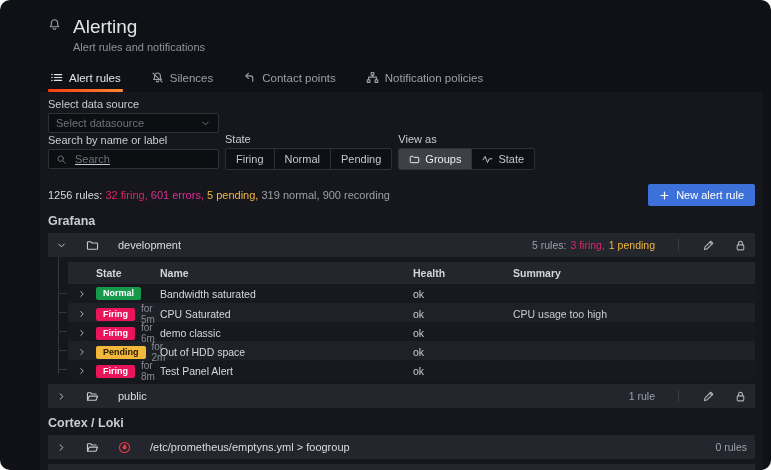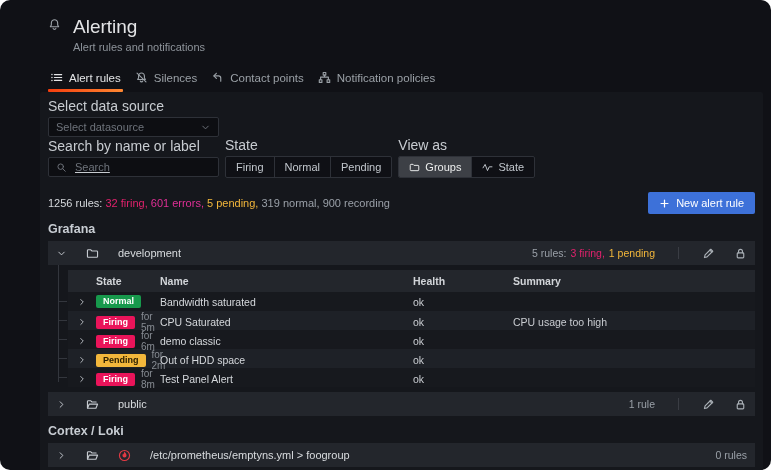--- a/index.html
+++ b/index.html
@@ -6,30 +6,30 @@
   .app{position:relative;width:771px;height:470px;margin:0 auto;background:#101116;border-radius:10px;overflow:hidden;color:#d8d9da;}
   svg.ic{display:inline-block;vertical-align:middle;fill:none;stroke:currentColor;stroke-width:1.4;stroke-linecap:round;stroke-linejoin:round;width:13px;height:13px;flex:none;}
 
   
   .page-head{display:flex;align-items:flex-start;gap:12px;padding:16px 0 0 48px;}
   .bell-ic{width:27px;height:27px;color:#9aa0a6;stroke-width:1.1;margin-top:2px;}
   .page-title{font-size:19px;font-weight:400;color:#e3e4e6;line-height:22px;}
   .page-sub{font-size:11px;color:#8e949b;margin-top:3px;}
 
   
-  .tabbar{display:flex;gap:10px;margin:14px 0 0 48px;}
+  .tabbar{display:flex;gap:26px;margin:14px 0 0 48px;}
   .tab{display:flex;align-items:center;gap:6px;font-size:11.5px;color:#9aa0a6;padding:4px 2px 8px;cursor:pointer;position:relative;}
   .tab .ic{width:13px;height:13px;}
   .tab.active{color:#e3e4e6;font-weight:500;}
   .tab.active::after{content:"";position:absolute;left:0;right:0;bottom:0;height:3px;border-radius:1px;
     background:linear-gradient(90deg,#f53e0e,#ff8833);}
 
   
   .content{margin:0 8px 0 40px;background:#15171c;border-radius:2px;padding:6px 8px 0 8px;height:386px;box-sizing:border-box;}
-  .flabel{font-size:14px;color:#c8ccd1;margin-bottom:3px;}
+  .flabel{font-size:11px;color:#c8ccd1;margin-bottom:3px;}
   .select,.sinput{display:flex;align-items:center;gap:6px;width:171px;height:20px;background:#0d0e12;border:1px solid #2e3138;border-radius:2px;padding:0 7px;box-sizing:border-box;font-size:11px;color:#6e737b;}
   .select{justify-content:space-between;}
   .sinput input{flex:1;background:transparent;border:0;outline:none;color:#c8ccd1;font-size:11px;font-family:inherit;min-width:0;text-decoration:underline;}
   .sinput input::placeholder{color:#6e737b;}
   .frow2{display:flex;align-items:center;gap:6px;}
   .fgroup{display:flex;flex-direction:column;}
   .btn-group{display:flex;height:20px;border:1px solid #2e3138;border-radius:2px;overflow:hidden;background:#0f1015;}
   .bg-btn{display:flex;align-items:center;gap:5px;padding:0 10px;font-size:11px;color:#c2c7cd;border-right:1px solid #2e3138;cursor:pointer;background:transparent;}
   .bg-btn:last-child{border-right:0;}
   .bg-btn.sel{background:#3d4046;color:#eceded;}

